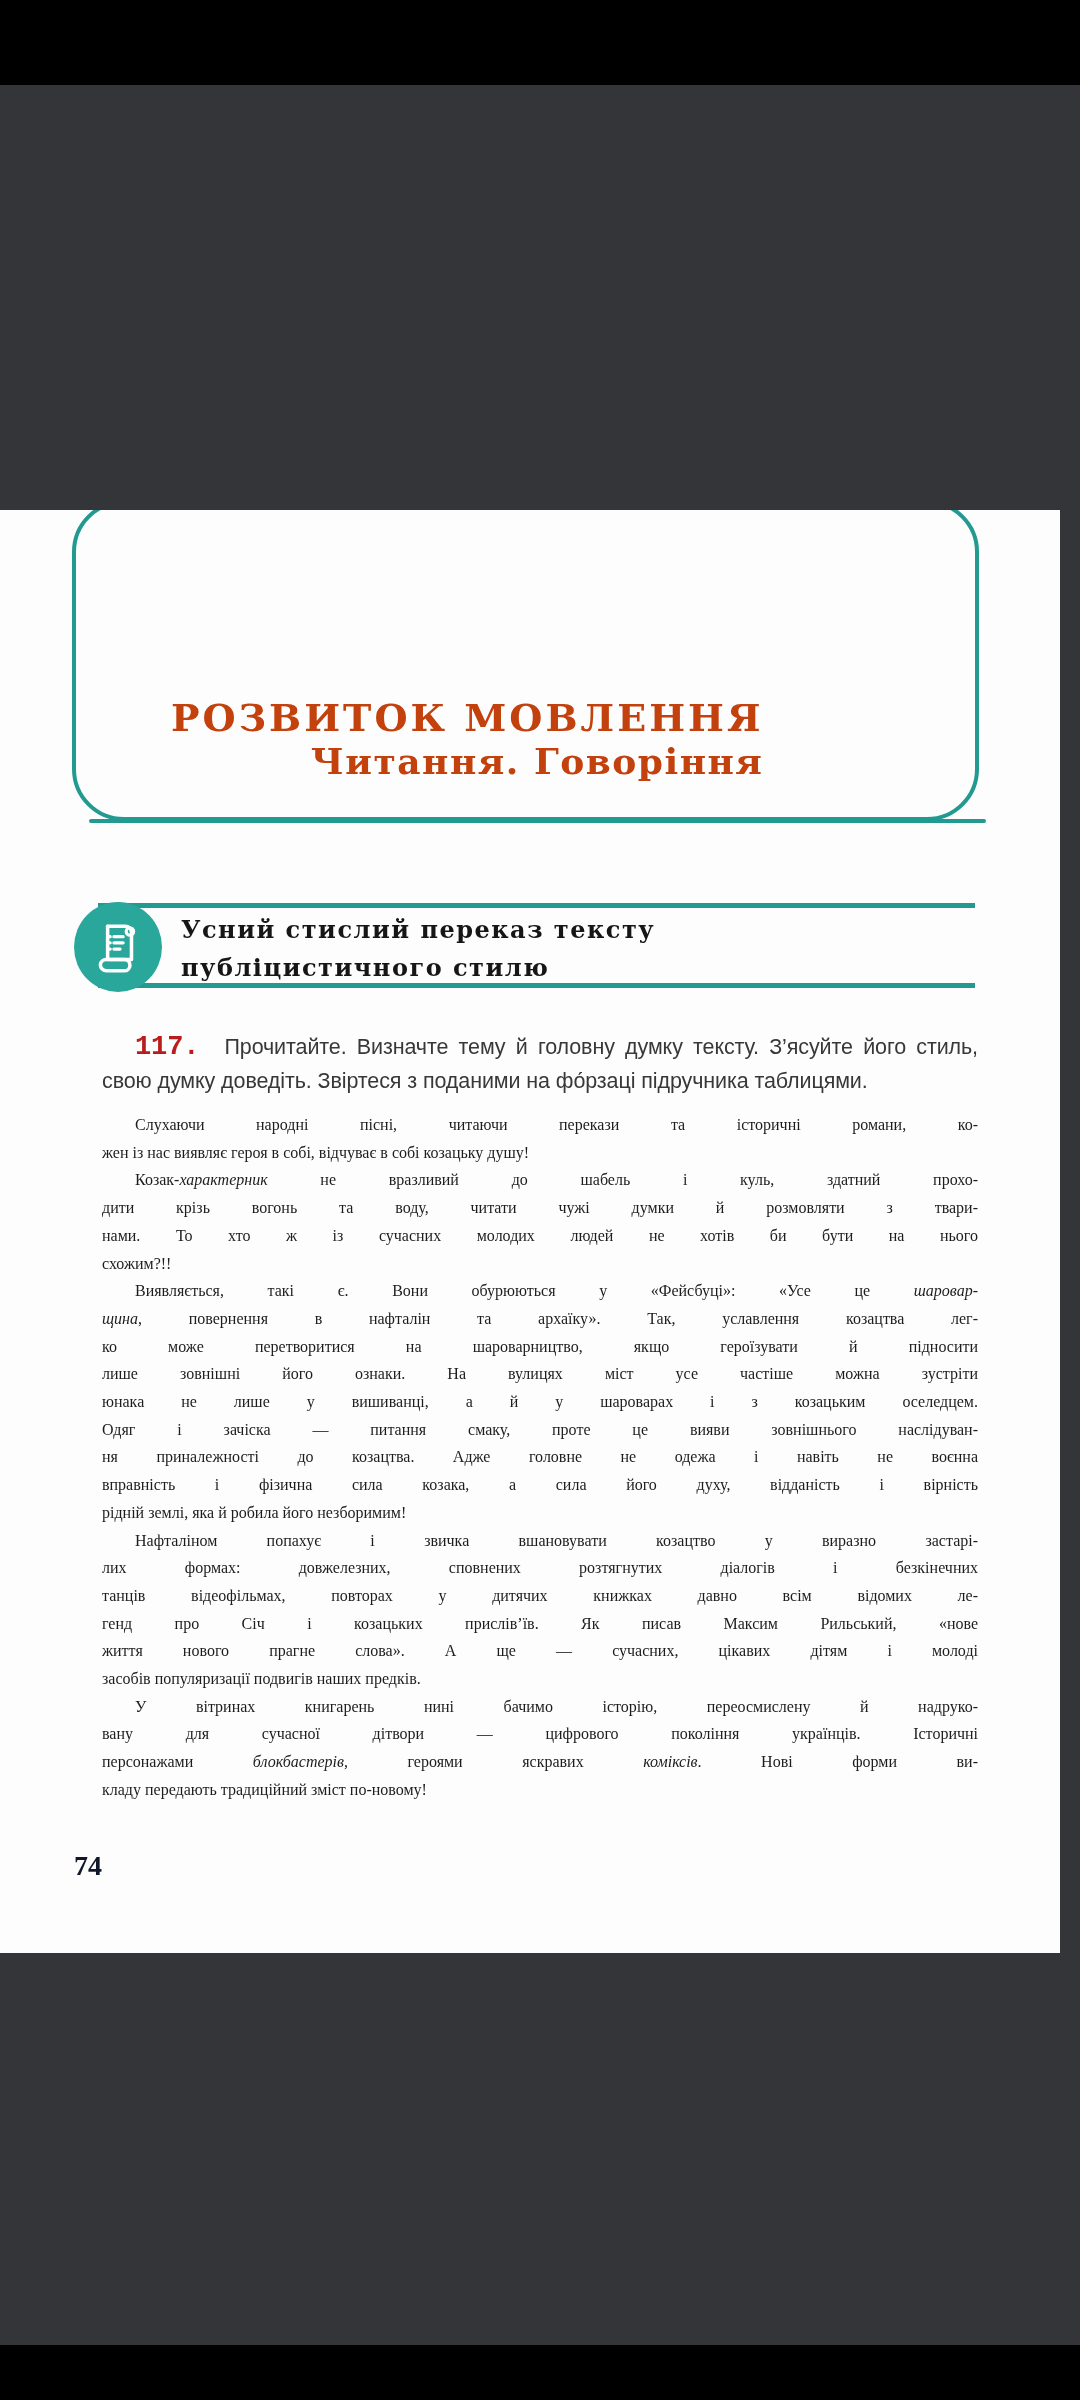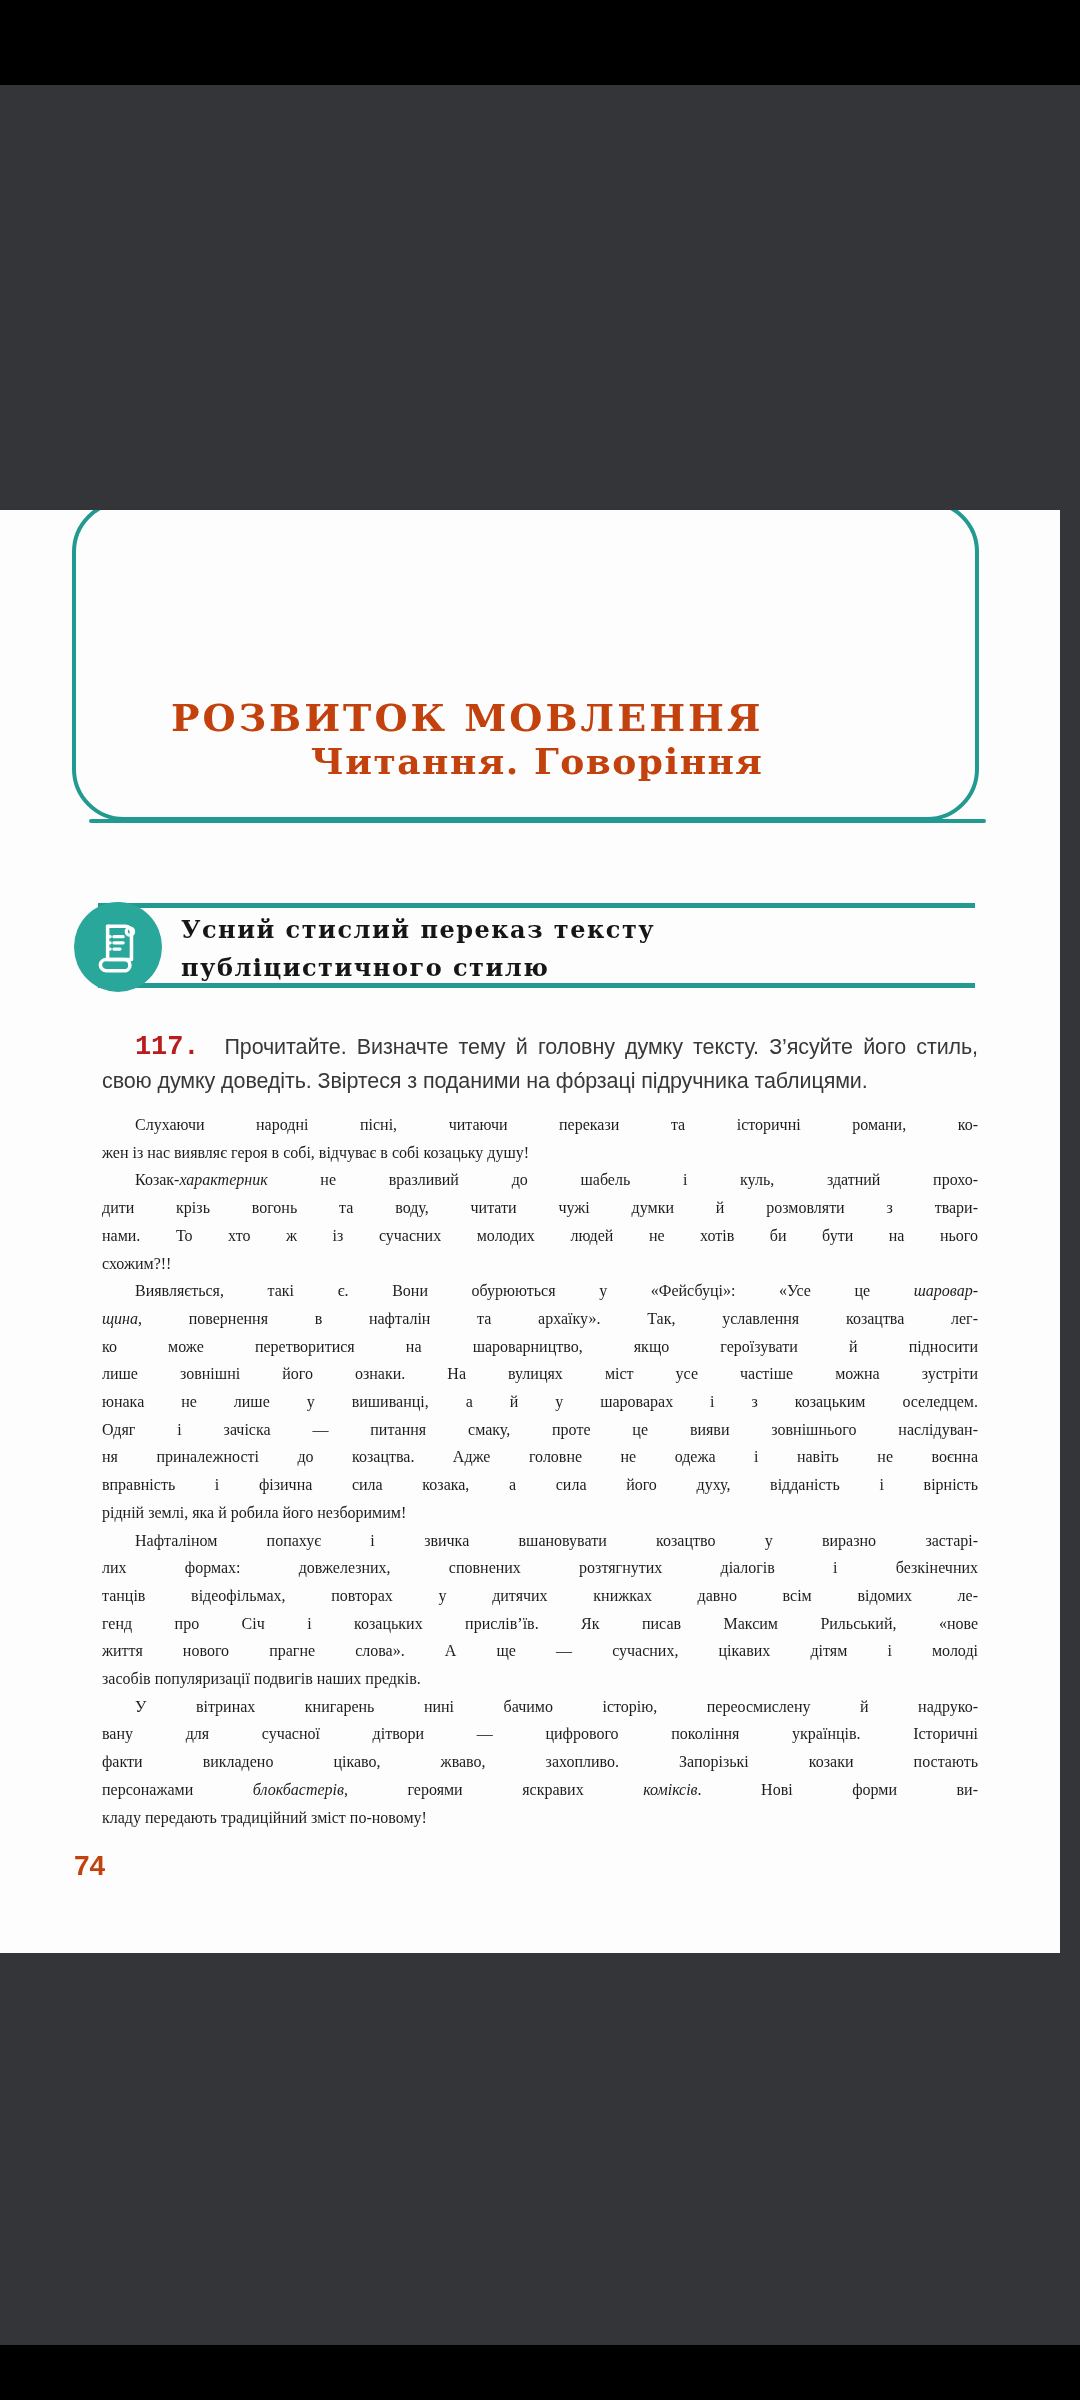--- a/index.html
+++ b/index.html
@@ -36,22 +36,22 @@
 
   
   .bodytext{position:absolute;left:102px;top:601px;width:876px;
             font-family:"Liberation Serif",serif;font-size:16px;line-height:27.7px;color:#1d1d1d;}
   .tline{text-align:justify;}
   .tline.just{text-align-last:justify;}
   .tline.ind{text-indent:33px;}
   .para{margin:0;}
   em{font-style:italic;}
 
-  .pagenum{position:absolute;left:74px;top:1340px;font-family:Liberation Sans, sans-serif;
-           font-size:28px;font-weight:700;color:#c2410c;text-align:center;}
+  .pagenum{position:absolute;left:74px;top:1340px;font-family:Liberation Serif, serif;
+           font-size:28px;font-weight:700;color:#0f172a;text-align:center;}
 </style>
 </head>
 <body>
 
 <div class="screen">
   <div class="band top"></div>
 
   <div class="page">
 
     <div class="title-box"></div>
@@ -109,21 +109,20 @@
           <div class="tline just ind"><span>Нафталіном попахує і звичка вшановувати козацтво у виразно застарі-</span></div>
           <div class="tline just"><span>лих формах: довжелезних, сповнених розтягнутих діалогів і безкінечних</span></div>
           <div class="tline just"><span>танців відеофільмах, повторах у дитячих книжках давно всім відомих ле-</span></div>
           <div class="tline just"><span>генд про Січ і козацьких прислів’їв. Як писав Максим Рильський, «нове</span></div>
           <div class="tline just"><span>життя нового прагне слова». А ще — сучасних, цікавих дітям і молоді</span></div>
           <div class="tline"><span>засобів популяризації подвигів наших предків.</span></div>
         </div>
         <div class="para">
           <div class="tline just ind"><span>У вітринах книгарень нині бачимо історію, переосмислену й надруко-</span></div>
           <div class="tline just"><span>вану для сучасної дітвори — цифрового покоління українців. Історичні</span></div>
-          <div class="tline just"><span>факти викладено цікаво, жваво, захопливо. Запорізькі козаки постають</span></div>
           <div class="tline just"><span>персонажами </span><em>блокбастерів</em><span>, героями яскравих </span><em>коміксів</em><span>. Нові форми ви-</span></div>
           <div class="tline"><span>кладу передають традиційний зміст по-новому!</span></div>
         </div>
       </div>
 
     <div class="pagenum">74</div>
   </div>
 
   <div class="band bottom"></div>
 </div>

